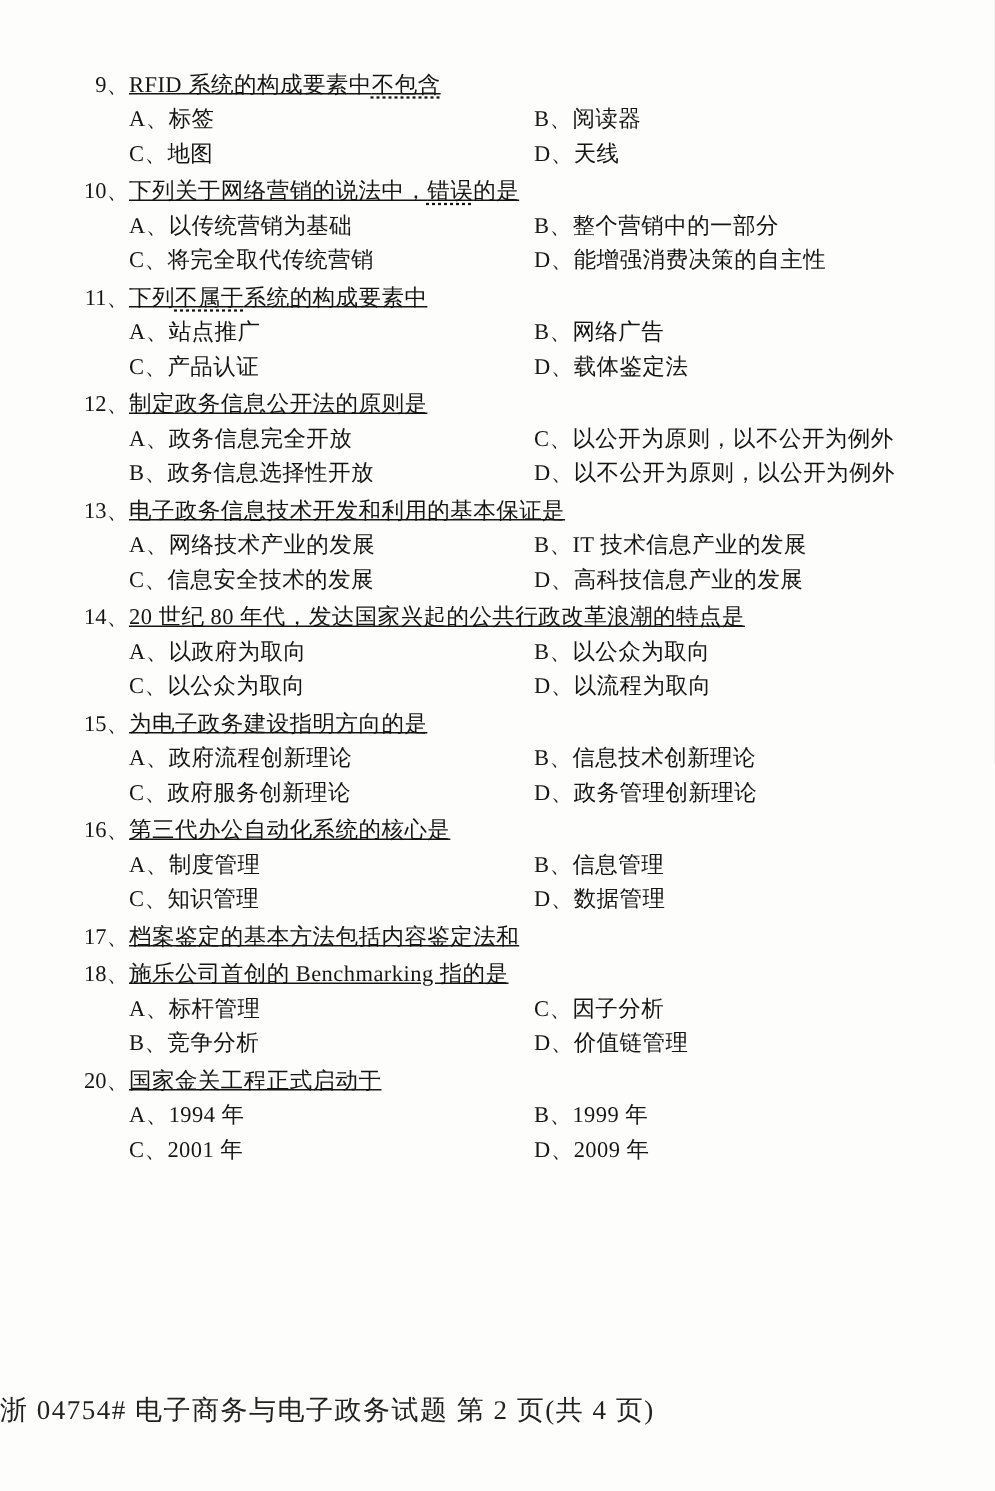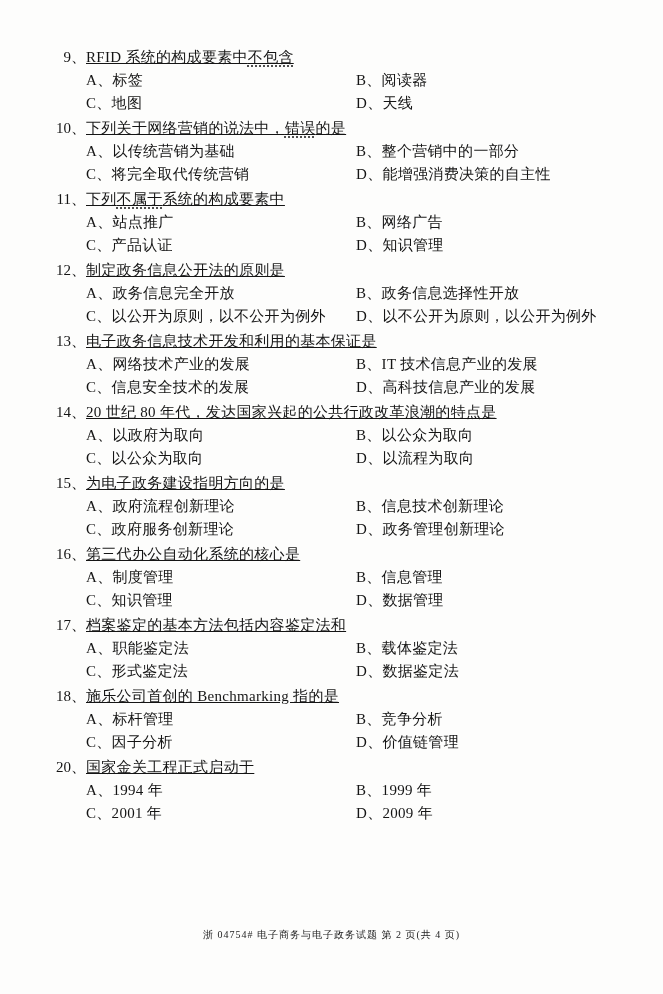--- a/index.html
+++ b/index.html
@@ -58,22 +58,22 @@
   .opt {
     line-height: 23px;
     letter-spacing: 0.3px;
     white-space: nowrap;
   }
   .footer {
     position: absolute;
     top: 928px;
     left: 0;
     width: 100%;
-    text-align: center;
-    font-size: 10px;
+    text-align: left;
+    font-size: 18px;
     letter-spacing: 1px;
     color: #222;
   }
 </style>
 </head>
 <body>
 
 <div class="page">
   <div class="content">
 
@@ -104,33 +104,33 @@
     </div>
 
     <div class="question qrow">
       <div class="qnum">11、</div>
       <div class="qbody">
         <div class="stem"><span>下列</span><span class="emph">不属于</span><span>系统的构成要素中</span></div>
         <div class="options">
           <div class="opt">A、站点推广</div>
           <div class="opt">B、网络广告</div>
           <div class="opt">C、产品认证</div>
-          <div class="opt">D、知识管理</div>
+          <div class="opt">D、载体鉴定法</div>
         </div>
       </div>
     </div>
 
     <div class="question qrow">
       <div class="qnum">12、</div>
       <div class="qbody">
         <div class="stem"><span>制定政务信息公开法的原则是</span></div>
         <div class="options">
           <div class="opt">A、政务信息完全开放</div>
+          <div class="opt">C、以公开为原则，以不公开为例外</div>
           <div class="opt">B、政务信息选择性开放</div>
-          <div class="opt">C、以公开为原则，以不公开为例外</div>
           <div class="opt">D、以不公开为原则，以公开为例外</div>
         </div>
       </div>
     </div>
 
     <div class="question qrow">
       <div class="qnum">13、</div>
       <div class="qbody">
         <div class="stem"><span>电子政务信息技术开发和利用的基本保证是</span></div>
         <div class="options">
@@ -178,37 +178,31 @@
           <div class="opt">C、知识管理</div>
           <div class="opt">D、数据管理</div>
         </div>
       </div>
     </div>
 
     <div class="question qrow">
       <div class="qnum">17、</div>
       <div class="qbody">
         <div class="stem"><span>档案鉴定的基本方法包括内容鉴定法和</span></div>
-        <div class="options">
-          <div class="opt">A、职能鉴定法</div>
-          <div class="opt">B、载体鉴定法</div>
-          <div class="opt">C、形式鉴定法</div>
-          <div class="opt">D、数据鉴定法</div>
-        </div>
       </div>
     </div>
 
     <div class="question qrow">
       <div class="qnum">18、</div>
       <div class="qbody">
         <div class="stem"><span>施乐公司首创的 Benchmarking 指的是</span></div>
         <div class="options">
           <div class="opt">A、标杆管理</div>
+          <div class="opt">C、因子分析</div>
           <div class="opt">B、竞争分析</div>
-          <div class="opt">C、因子分析</div>
           <div class="opt">D、价值链管理</div>
         </div>
       </div>
     </div>
 
 
     <div class="question qrow">
       <div class="qnum">20、</div>
       <div class="qbody">
         <div class="stem"><span>国家金关工程正式启动于</span></div>

